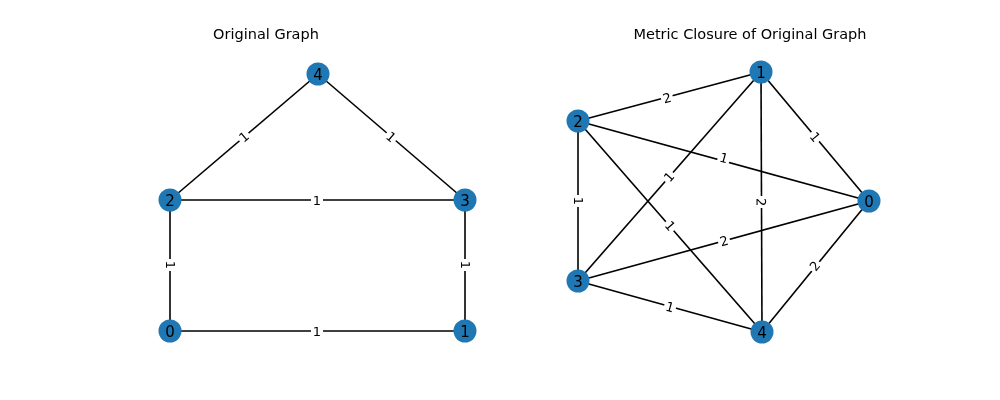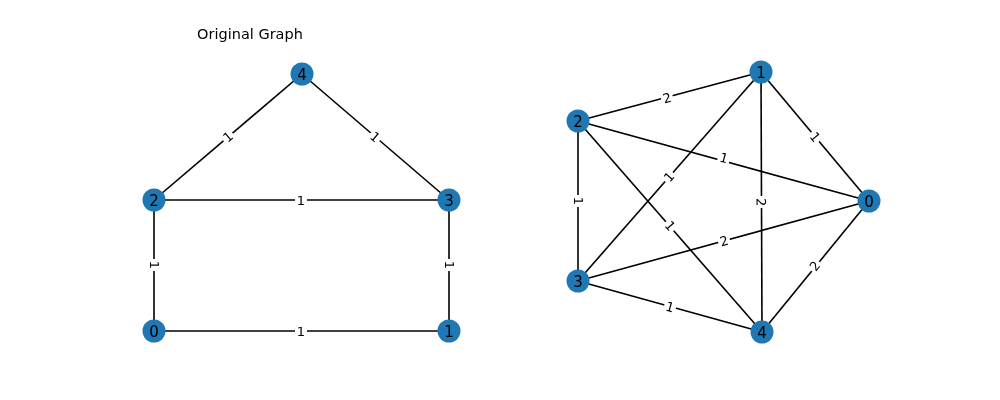--- a/index.html
+++ b/index.html
@@ -18,21 +18,21 @@
     width: 1000px;
     height: 400px;
     background: #ffffff;
   }
   .panel {
     position: absolute;
     top: 0;
     height: 400px;
     width: 500px;
   }
-  #panel-left  { left: 0; }
+  #panel-left  { left: 16px; }
   #panel-right { left: 500px; }
 
   .panel-title {
     position: absolute;
     top: 26px;
     left: 0;
     width: 500px;
     text-align: center;
     font-size: 14.5px;
     color: #000000;
@@ -116,20 +116,21 @@
           <text x="449" y="200.5" class="node-label">3</text>
           <circle cx="154" cy="331" r="11.5" class="node-circle"></circle>
           <text x="154" y="331.5" class="node-label">0</text>
           <circle cx="449" cy="331" r="11.5" class="node-circle"></circle>
           <text x="449" y="331.5" class="node-label">1</text>
         </g>
       </svg>
   </div>
 
   <div class="panel" id="panel-right">
+    <div class="panel-title">Metric Closure of Original Graph</div>
     <svg class="graph" id="svg-right" viewBox="0 0 500 400">
         <g>
           <line x1="78" y1="121" x2="261" y2="72" class="edge-line"></line>
           <line x1="78" y1="121" x2="369" y2="201" class="edge-line"></line>
           <line x1="78" y1="121" x2="78" y2="281" class="edge-line"></line>
           <line x1="78" y1="121" x2="262" y2="332" class="edge-line"></line>
           <line x1="261" y1="72" x2="369" y2="201" class="edge-line"></line>
           <line x1="261" y1="72" x2="78" y2="281" class="edge-line"></line>
           <line x1="261" y1="72" x2="262" y2="332" class="edge-line"></line>
           <line x1="78" y1="281" x2="369" y2="201" class="edge-line"></line>

